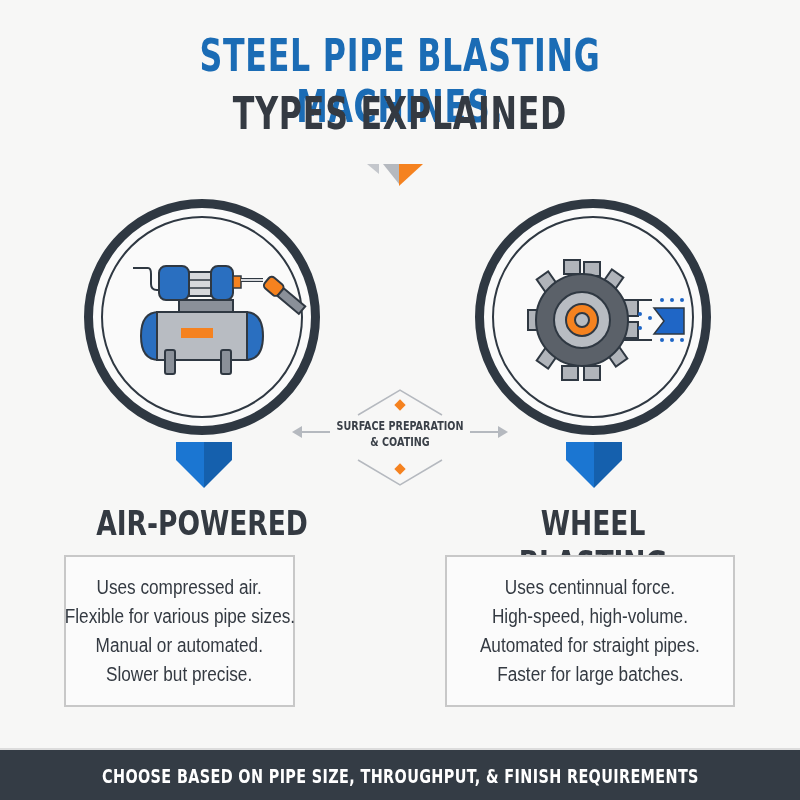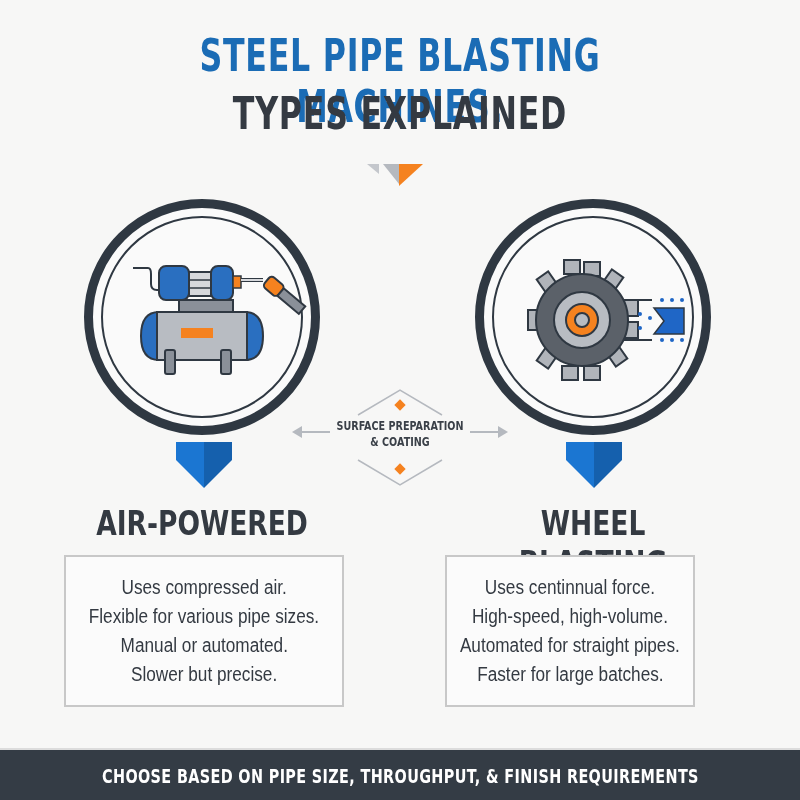--- a/index.html
+++ b/index.html
@@ -15,21 +15,21 @@
   .circle { position:absolute; width:236px; height:236px; border-radius:50%;
             border:9px solid #2f3842; box-sizing:border-box; background:#fafafa; }
   .circle .inner { position:absolute; left:8px; top:8px; right:8px; bottom:8px; border-radius:50%;
             border:2px solid #2f3842; }
   .circle svg { position:absolute; left:0; top:0; }
   .c-left { left:84px; top:199px; }
   .c-right { left:475px; top:199px; }
   .chev { position:absolute; top:442px; }
   .heading { position:absolute; top:503px; text-align:center; font-family:"DejaVu Sans", sans-serif;
              font-weight:bold; font-size:34px; color:#343a42; transform:scaleX(0.78); }
-  .box { position:absolute; top:555px; width:280px; height:152px; border:2px solid #c8c8c8;
+  .box { position:absolute; top:555px; width:231px; height:152px; border:2px solid #c8c8c8;
          box-sizing:border-box; background:#fbfbfb; display:flex; flex-direction:column;
          justify-content:center; align-items:center; }
   .box .line { font-family:"Liberation Sans", sans-serif; font-size:20px; color:#343a42;
                line-height:29px; transform:scaleX(0.86); white-space:nowrap; }
   .center-text { position:absolute; left:320px; top:418px; width:160px; text-align:center;
                  font-family:"DejaVu Sans", sans-serif; font-weight:bold; font-size:12px;
                  color:#3a4048; line-height:16px; transform:scaleX(0.8); }
   .footer { position:absolute; left:0; top:748px; width:800px; height:52px; background:#343c45;
             border-top:2px solid #dcdcdc; display:flex; align-items:center; justify-content:center; }
   .footer span { font-family:"DejaVu Sans", sans-serif; font-weight:bold; font-size:20px;
@@ -139,21 +139,21 @@
 
 <div class="heading" style="left:64px;width:276px;">AIR-POWERED</div>
 <div class="heading" style="left:450px;width:286px;">WHEEL BLASTING</div>
 
 <div class="box" style="left:64px;">
   <div class="line">Uses compressed air.</div>
   <div class="line">Flexible for various pipe sizes.</div>
   <div class="line">Manual or automated.</div>
   <div class="line">Slower but precise.</div>
 </div>
-<div class="box" style="left:445px;width:250px;">
+<div class="box" style="left:445px;width:290px;">
   <div class="line">Uses centinnual force.</div>
   <div class="line">High-speed, high-volume.</div>
   <div class="line">Automated for straight pipes.</div>
   <div class="line">Faster for large batches.</div>
 </div>
 
 <div class="footer">
   <span>CHOOSE BASED ON PIPE SIZE, THROUGHPUT, &amp; FINISH REQUIREMENTS</span>
 </div>
 

